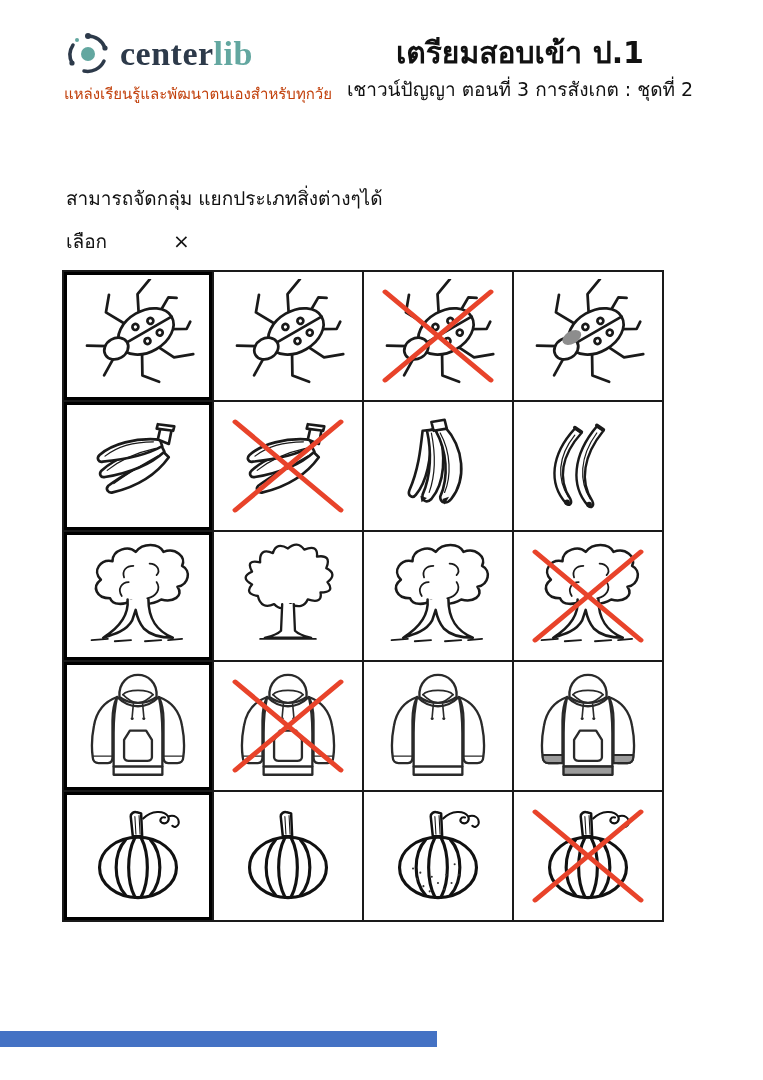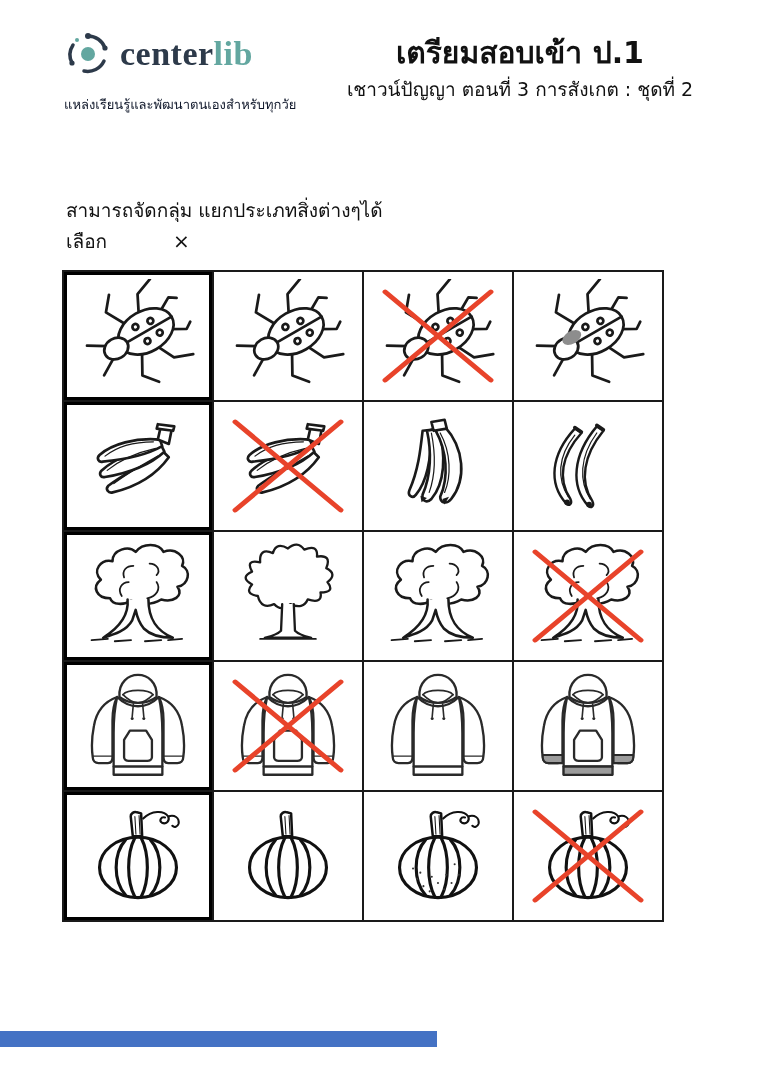--- a/index.html
+++ b/index.html
@@ -14,28 +14,28 @@
   body{font-family:"DejaVu Sans","Liberation Sans",sans-serif;color:#111;}
   .page{position:relative;width:763px;height:1080px;background:#fff;overflow:hidden;}
 
   
   .logo{position:absolute;left:64px;top:30px;width:290px;font-family:Liberation Serif, serif;}
   .logo-top{display:flex;align-items:center;gap:8px;}
   .logo-icon{width:48px;height:48px;flex:0 0 auto;}
   .logo-word{font-size:34px;font-weight:bold;letter-spacing:.5px;}
   .logo-word .p1{color:var(--logo-navy);}
   .logo-word .p2{color:var(--logo-teal);}
-  .logo-tagline{margin-top:16px;font-size:13px;color:#0f172a;}
+  .logo-tagline{margin-top:4px;font-size:15px;color:#c2410c;}
 
   .titleblock{position:absolute;right:28px;top:34px;width:430px;text-align:center;}
   .title{font-size:30px;font-weight:bold;line-height:1.25;}
   .subtitle{font-size:19px;margin-top:2px;}
 
   
-  .instr1{position:absolute;left:66px;top:195px;font-size:19px;text-align:right;}
+  .instr1{position:absolute;left:66px;top:183px;font-size:19px;text-align:right;}
   .instr2{position:absolute;left:66px;top:226px;font-size:19px;display:flex;align-items:center;gap:36px;}
   .instr2 .mark{margin:0 30px;font-size:20px;}
 
   
   .grid{position:absolute;left:62px;top:270px;border-top:2px solid var(--line-black);border-left:2px solid var(--line-black);}
   .w-row{display:flex;}
   .w-cell{width:150px;height:130px;position:relative;background:#fff;
           border-right:2px solid var(--line-black);border-bottom:2px solid var(--line-black);
           display:flex;align-items:center;justify-content:center;}
   .w-cell.ref{box-shadow:inset 0 0 0 3px #000;}

